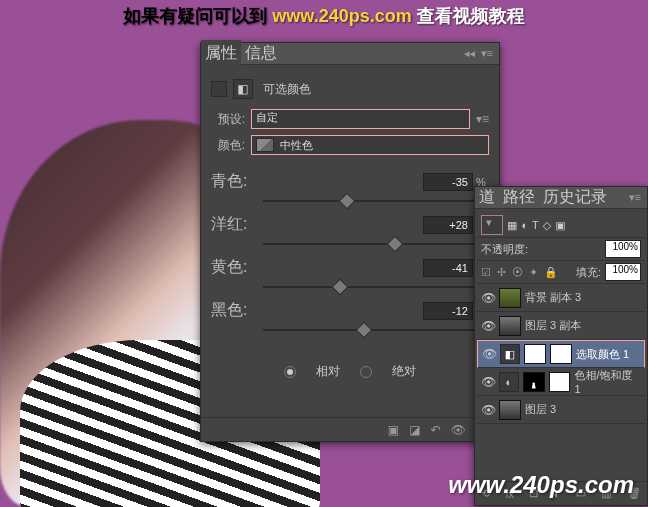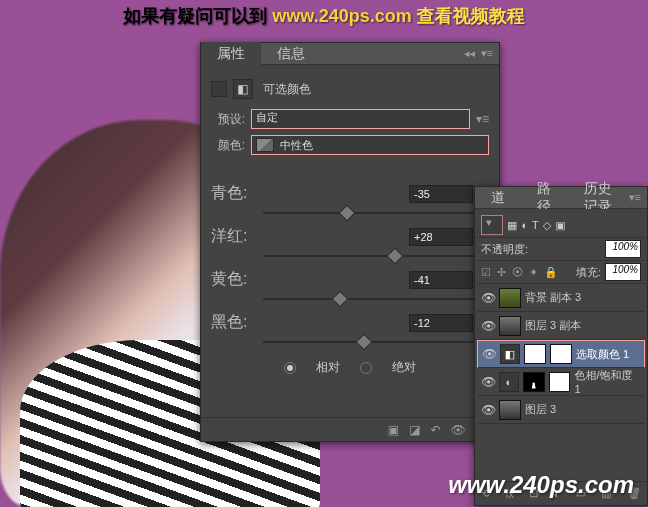--- a/index.html
+++ b/index.html
@@ -7,45 +7,45 @@
   .banner { position: absolute; top: 4px; left: 0; width: 100%; text-align: center; font-size: 18px; font-weight: bold; }
   .banner span { text-shadow: 1px 1px 2px rgba(0,0,0,.6); }
   .wm { position: absolute; bottom: 8px; right: 14px; color: #fff; font-size: 24px; font-weight: bold; font-style: italic; text-shadow: 1px 1px 3px rgba(0,0,0,.6); }
   .subject { position: absolute; left: 0; top: 120px; width: 280px; height: 387px; background: linear-gradient(135deg,#3a2a2a 0%,#5b3b3b 30%,#e8c9b8 50%,#f1f1f1 60%,#f1f1f1 100%); border-radius: 50% 40% 10% 10% / 40% 35% 10% 10%; filter: blur(1px); opacity: .92; }
   .stripes { position: absolute; left: 20px; top: 340px; width: 300px; height: 180px; background: repeating-linear-gradient(20deg,#fff 0 8px,#222 8px 16px); border-radius: 40% 40% 10% 10%; }
 
   .panel { position: absolute; background:#535353; color:#ccc; font-size:12px; box-shadow:0 2px 8px rgba(0,0,0,.6); border:1px solid #2a2a2a; }
   .props { left:200px; top:42px; width:300px; height:400px; }
   .layers { left:474px; top:186px; width:174px; height:320px; border-left:1px solid #2a2a2a; }
   .titlebar { height:22px; display:flex; align-items:center; background:#535353; border-bottom:1px solid #333; }
-  .tab { padding:3px 16px; font-size:14px; }
+  .tab { padding:3px 4px; font-size:16px; }
   .tab.on { background:#434343; }
   .headicons { margin-left:auto; display:flex; gap:6px; padding-right:6px; color:#999; font-size:11px; }
   .body { background:#434343; padding:8px 10px 10px; height:calc(100% - 22px); position:relative; }
   .row { display:flex; align-items:center; margin:6px 0; gap:6px; }
   .lbl { width:34px; text-align:right; color:#bbb; font-size:12px; }
   select,.sel { flex:1; background:#3a3a3a; border:1px solid #fca5a5; color:#ddd; height:20px; font-size:11px; padding:0 4px; }
   .slider-row { display:flex; align-items:center; margin:6px 0 2px; }
   .slider-row .name { width:52px; font-size:16px; color:#bbb; }
-  .valbox { width:64px; height:18px; background:#2f2f2f; border:1px solid #222; color:#eee; font-size:11px; text-align:left; padding:0 4px; margin-left:auto; }
+  .valbox { width:50px; height:18px; background:#2f2f2f; border:1px solid #222; color:#eee; font-size:11px; text-align:right; padding:0 4px; margin-left:auto; }
   .pct { width:16px; text-align:center; color:#bbb; font-size:11px; }
   .track { position:relative; height:14px; margin:0 6px 6px 52px; }
   .track .bar { position:absolute; left:0; right:0; top:6px; height:2px; background:#2a2a2a; }
   .track .knob { position:absolute; top:1px; width:12px; height:12px; background:#7a7a7a; border:1px solid #222; transform:translateX(-50%) rotate(45deg); }
-  .radio-row { display:flex; justify-content:center; gap:20px; margin-top:10px; align-items:center; }
+  .radio-row { display:flex; justify-content:center; gap:20px; margin-top:26px; align-items:center; }
   .radio { width:12px; height:12px; border-radius:50%; border:1px solid #777; display:inline-flex; align-items:center; justify-content:center; }
   .radio.on::after { content:""; width:6px; height:6px; border-radius:50%; background:#ccc; }
   .footbar { position:absolute; left:0; right:0; bottom:0; height:24px; background:#434343; border-top:1px solid #333; display:flex; align-items:center; justify-content:flex-end; gap:10px; padding:0 8px; color:#999; }
   .footbar span { font-size:12px; }
   .swatch { width:18px; height:14px; background:linear-gradient(135deg,#888 0 50%,#666 50% 100%); border:1px solid #2a2a2a; }
 
   .layers .body { padding:4px 2px 26px; font-size:11px; }
   .oprow { display:flex; align-items:center; gap:4px; padding:2px 4px; border-bottom:1px solid #333; }
   .oprow .f { flex:1; }
-  .numbox { width:36px; height:18px; background:#fff; color:#000; font-size:10px; text-align:right; padding:0 2px; border:1px solid #222;font-style:italic; }
+  .numbox { width:36px; height:18px; background:#fff; color:#000; font-size:10px; text-align:right; padding:0 2px; border:1px solid #222; }
   .toolrow { display:flex; gap:6px; padding:3px 6px; color:#999; font-size:11px; border-bottom:1px solid #333; }
   .layer { display:flex; align-items:center; gap:4px; height:28px; border-bottom:1px solid #333; padding:0 4px; }
   .layer.sel { background:#5b6e8f; color:#fff; }
   .eye { width:14px; color:#ccc; font-size:12px; text-align:center; }
   .thumb { width:22px; height:20px; background:#222; border:1px solid #111; background-size:cover; }
   .thumb.white { background:#fff; }
   .thumb.mask { background:#fff; position:relative; }
   .thumb.img1 { background:linear-gradient(#6a7a3a,#3a4a1a); }
   .thumb.img2 { background:linear-gradient(#777,#333); }
   .thumb.sil { background:#000; position:relative; }
@@ -57,21 +57,21 @@
 </style>
 </head>
 <body>
 
 <div class="subject"></div>
 <div class="stripes"></div>
 
 <div class="banner">
   <span style="color:#000000">如果有疑问可以到</span>
   <span style="color:#f6d23a">www.240ps.com</span>
-  <span style="color:#fde047">查看视频教程</span>
+  <span style="color:#ffffff">查看视频教程</span>
 </div>
 
 <div class="panel props">
   <div class="titlebar">
     <div class="tab on">属性</div>
     <div class="tab">信息</div>
     <div class="headicons">
       <span>◂◂</span>
       <span>▾≡</span>
     </div>
@@ -81,21 +81,21 @@
       <div class="sq"></div>
       <div class="adjicon">◧</div>
       <span style="margin-left:4px">可选颜色</span>
     </div>
 
     <div class="row">
       <span class="lbl">预设:</span>
       <div class="sel"><span>自定</span></div>
       <span style="color:#999">▾≡</span>
     </div>
-    <div class="row" style="margin-bottom:28px">
+    <div class="row" style="margin-bottom:16px">
       <span class="lbl">颜色:</span>
       <div class="sel" style="display:flex;align-items:center;gap:6px">
         <span class="swatch"></span>
         <span>中性色</span>
       </div>
     </div>
 
     <div id="sliders">
         <div class="slider-row">
           <span class="name">青色:</span>

